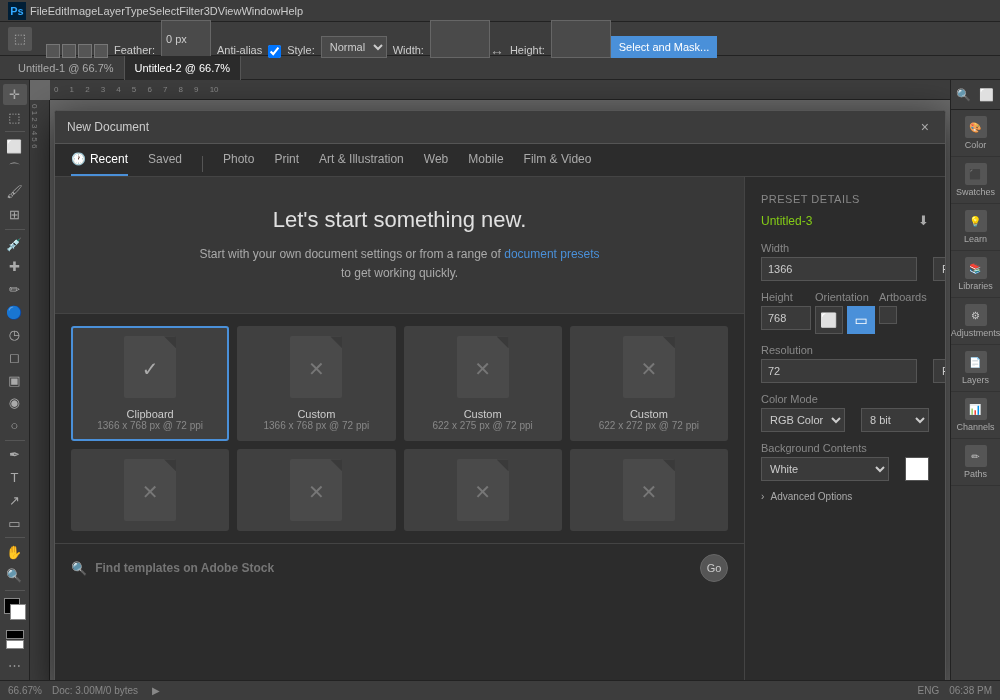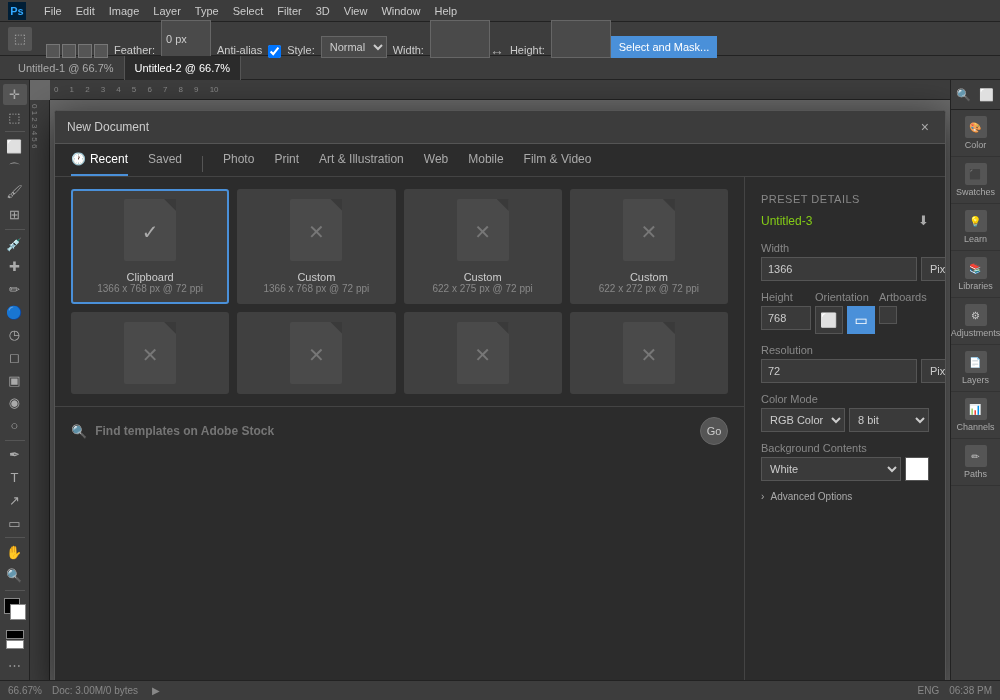--- a/index.html
+++ b/index.html
@@ -1,19 +1,19 @@
 <!DOCTYPE html>
 <html><head>
   <meta charset="utf-8">
   <style>
     * { box-sizing: border-box; margin: 0; padding: 0; }
     body { width: 1000px; height: 700px; overflow: hidden; background: #2b2b2b; font-family: 'Segoe UI', Arial, sans-serif; font-size: 12px; color: #ccc; }
 
     
-    .menu-bar { background: #3c3c3c; height: 22px; display: flex; align-items: center; padding: 0 8px; gap: 14px; border-bottom: 1px solid #222; }
+    .menu-bar { background: #3c3c3c; height: 22px; display: flex; align-items: center; padding: 0 8px; border-bottom: 1px solid #222; }
     .menu-bar span { font-size: 11px; color: #ccc; cursor: pointer; }
     .menu-logo { width: 18px; height: 18px; background: #001e36; display: flex; align-items: center; justify-content: center; color: #31a8ff; font-weight: bold; font-size: 11px; margin-right: 4px; }
 
     
     .toolbar { background: #3d3d3d; height: 34px; display: flex; align-items: center; padding: 0 8px; gap: 6px; border-bottom: 1px solid #222; }
     .toolbar-item { font-size: 11px; color: #ccc; padding: 2px 6px; }
     .toolbar-select { background: #4a4a4a; border: 1px solid #666; color: #ccc; font-size: 11px; padding: 2px 4px; height: 22px; }
     .toolbar-input { background: #4a4a4a; border: 1px solid #666; color: #ccc; font-size: 11px; padding: 2px 4px; height: 38px; width: 50px; }
     .toolbar-btn { background: #4a90d9; border: none; color: white; font-size: 11px; padding: 2px 8px; height: 22px; cursor: pointer; }
 
@@ -84,21 +84,21 @@
     .go-btn { background: #555; border: 1px solid #666; border-radius: 50%; width: 28px; height: 28px; display: flex; align-items: center; justify-content: center; color: #ccc; font-size: 11px; cursor: pointer; }
 
     
     .dialog-right { width: 200px; padding: 16px; background: #2c2c2c; }
     .preset-title { font-size: 11px; color: #888; letter-spacing: 0.5px; margin-bottom: 8px; text-transform: uppercase; }
     .doc-name-row { display: flex; align-items: center; justify-content: space-between; margin-bottom: 14px; }
     .doc-name { font-size: 12px; color: #84cc16; }
     .doc-save-icon { color: #aaa; font-size: 13px; cursor: pointer; }
 
     .field-label { font-size: 11px; color: #888; margin-bottom: 3px; }
-    .field-row { display: flex; gap: 4px; margin-bottom: 10px; }
+    .field-row { display: flex; gap: 16px; margin-bottom: 10px; }
     .field-input { background: #3a3a3a; border: 1px solid #555; color: #ccc; font-size: 11px; padding: 3px 6px; height: 24px; flex: 1; outline: none; }
     .field-select { background: #3a3a3a; border: 1px solid #555; color: #ccc; font-size: 11px; padding: 3px 4px; height: 24px; flex: 1; outline: none; cursor: pointer; }
 
     .orientation-row { display: flex; align-items: center; gap: 4px; }
     .orient-btn { width: 28px; height: 28px; background: #3a3a3a; border: 1px solid #555; display: flex; align-items: center; justify-content: center; cursor: pointer; color: #aaa; font-size: 14px; }
     .orient-btn.active { background: #4a90d9; border-color: #4a90d9; color: #fff; }
     .artboard-checkbox { width: 18px; height: 18px; background: #3a3a3a; border: 1px solid #555; display: flex; align-items: center; justify-content: center; cursor: pointer; }
 
     .color-preview { width: 24px; height: 24px; border: 1px solid #555; cursor: pointer; }
 
@@ -253,20 +253,28 @@
           </div>
           <div class="dialog-nav-item">
             <span>Film &amp; Video</span>
           </div>
         </div>
 
         <div class="dialog-content">
 
           <div class="dialog-left">
 
+            <div class="welcome-section">
+              <div class="welcome-title">Let's start something new.</div>
+              <div class="welcome-sub">
+                <span>Start with your own document settings or from a range of</span>
+                <span class="welcome-link">document presets</span>
+                <br><span>to get working quickly.</span>
+              </div>
+            </div>
 
             <div class="recent-section">
               <div class="recent-grid">
 
                 <div class="recent-item selected">
                   <div class="file-icon" style="position:relative; width:60px; height:68px;">
                     <div style="width:52px; height:62px; background:#4a4a4a; border-radius:2px; position:relative; margin:auto;">
                       <div style="position:absolute; top:0; right:0; width:12px; height:12px; background:#3a3a3a; clip-path: polygon(0 0, 100% 0, 100% 100%);"></div>
                       <div style="position:absolute; top:50%; left:50%; transform:translate(-50%,-40%); color:#aaa; font-size:20px;">✓</div>
                     </div>

